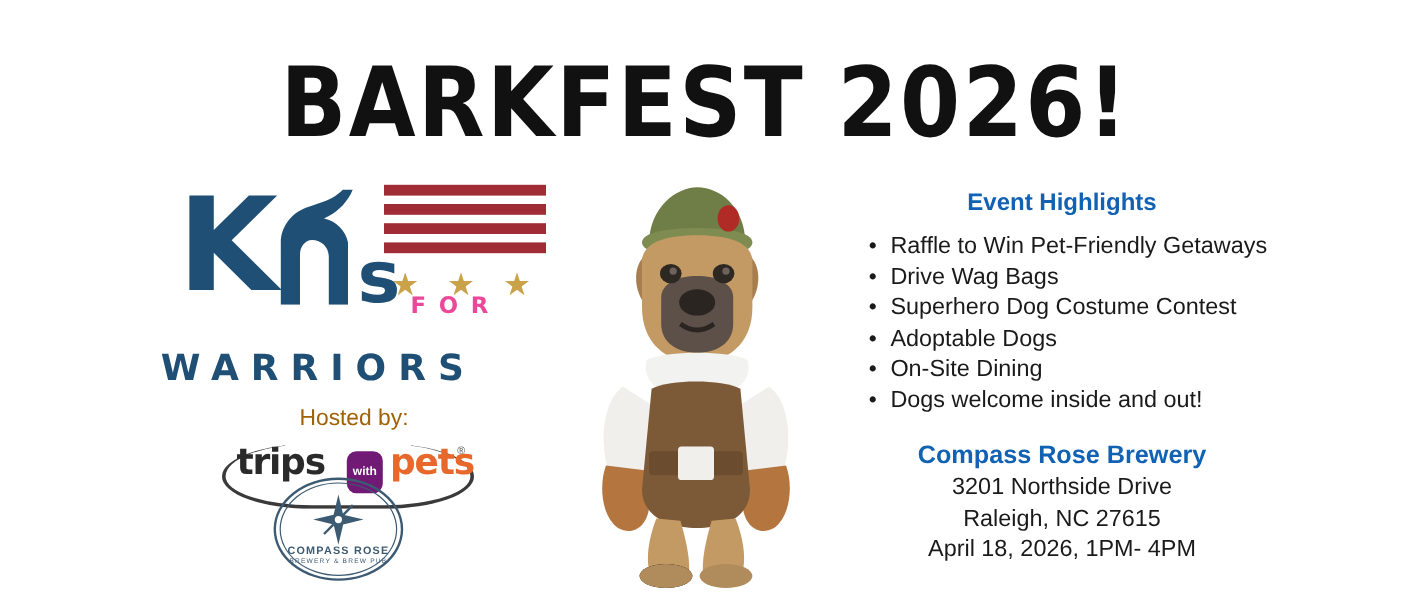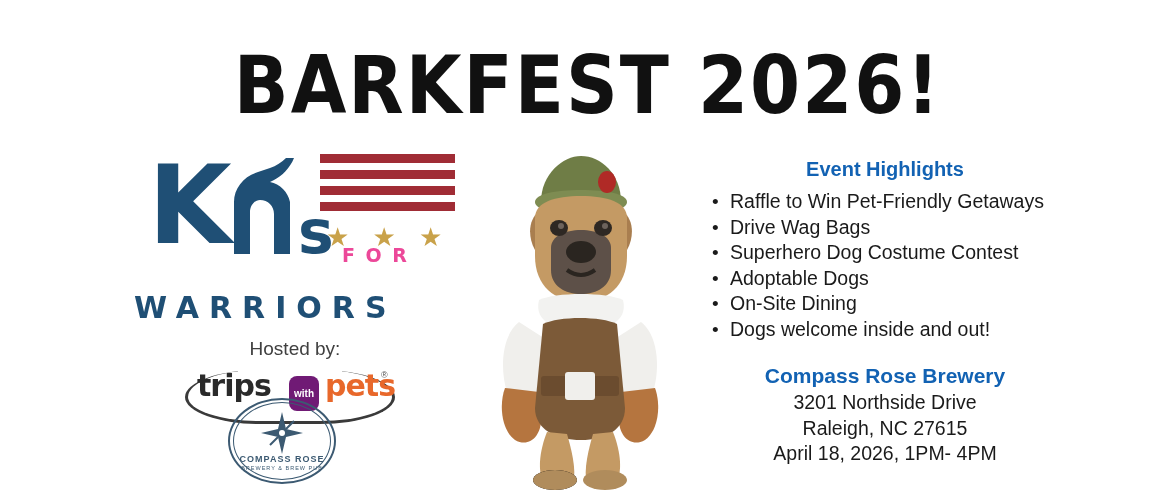--- a/index.html
+++ b/index.html
@@ -121,21 +121,21 @@
     color: #1f4f75;
   }
 
   .hosted-by {
     position: absolute;
     left: 0;
     top: 188px;
     width: 330px;
     text-align: center;
     font-size: 19px;
-    color: #404040;
+    color: #a16207;
   }
 
   
   .trips-logo {
     position: absolute;
     left: 55px;
     top: 212px;
     width: 210px;
     height: 62px;
   }
@@ -262,21 +262,21 @@
   }
   .highlights-head {
     text-align: center;
     font-size: 20px;
     font-weight: bold;
     color: #1262b3;
     margin: 0 0 8px 0;
     padding-right: 90px;
   }
   ul.highlights {
-    margin: 0;
+    margin: 12px;
     padding: 0 0 0 12px;
     list-style: none;
   }
   ul.highlights li {
     font-size: 19.5px;
     color: #1a1a1a;
     line-height: 25.5px;
     padding-left: 18px;
     position: relative;
   }

